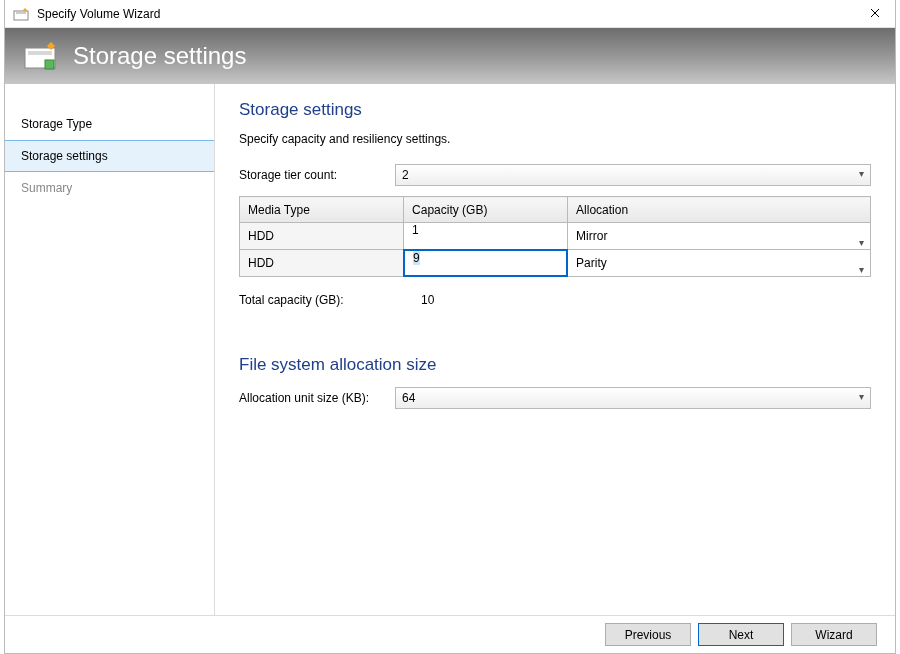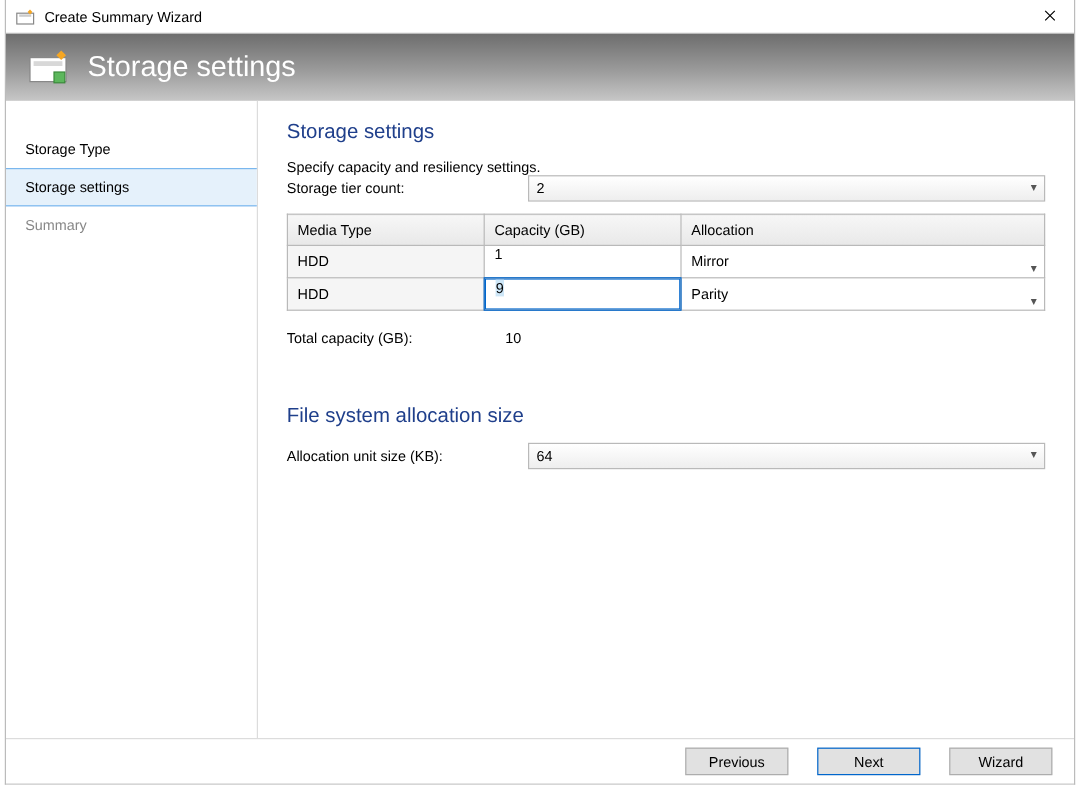--- a/index.html
+++ b/index.html
@@ -24,22 +24,22 @@
   .titlebar .close{width:40px;height:28px;display:flex;align-items:center;justify-content:center;font-size:13px;margin-right:-8px;}
   .banner{height:56px;background:linear-gradient(to bottom,#6d6d6d 0%,#9b9b9b 55%,#c7c7c7 100%);display:flex;align-items:center;padding:0 18px;gap:12px;}
   .banner-title{color:#fff;font-size:24px;font-weight:300;}
   .body{display:flex;height:calc(100% - 28px - 56px - 38px);}
   .sidebar{width:210px;border-right:1px solid var(--panel-line);padding-top:24px;}
   .nav-item{padding:8px 16px;border:1px solid transparent;border-left:none;border-right:none;cursor:pointer;}
   .nav-item.selected{background:var(--sel-bg);border-top:1px solid var(--sel-border);border-bottom:1px solid var(--sel-border);}
   .nav-item.muted{color:var(--text-muted);}
   .content{flex:1;padding:14px 24px 14px 24px;overflow:auto;}
   .section-title{color:var(--blue-head);font-size:17px;font-weight:400;margin:2px 0 12px 0;}
-  .subtext{}
-  .form-row{display:flex;align-items:center;margin-bottom:10px;gap:45px;}
+  .subtext{margin-bottom:18px;}
+  .form-row{display:flex;align-items:center;margin-bottom:10px;}
   .form-label{width:156px;}
   .form-field{flex:1;}
   .select{width:100%;height:22px;border:1px solid var(--gray-line);background:linear-gradient(#fff,#eee);padding:0 20px 0 6px;display:flex;align-items:center;position:relative;}
   .select .chev{position:absolute;right:6px;top:3px;font-size:10px;color:#555;}
   .tiers-label{margin:6px 0 6px 0;}
   .table{border:1px solid var(--gray-line);border-collapse:collapse;width:100%;}
   .table th,.table td{border:1px solid var(--gray-line);padding:0;text-align:left;vertical-align:middle;height:26px;}
   .table th{background:linear-gradient(#f7f7f7,#e8e8e8);font-weight:400;padding:0 8px;}
   .table col.c1{width:26%;}
   .table col.c2{width:26%;}
@@ -48,38 +48,38 @@
   .cell-media{background:#f5f5f5;}
   .cap-input{width:100%;height:100%;border:none;padding:0 8px;outline:none;background:#fff;}
   .cap-input.focused{border:1px solid var(--blue-focus);outline:1px solid var(--blue-focus);}
   .cap-input.focused .selval{background:#cde6f7;}
   .res-cell{position:relative;padding:0 20px 0 8px;line-height:26px;}
   .res-cell .chev{position:absolute;right:6px;top:7px;font-size:10px;color:#555;}
   .total-row{display:flex;margin:16px 0 0 0;}
   .total-row .lab{width:172px;}
   .total-row .val{padding-left:10px;text-align:center;}
   .gap{height:46px;}
-  .footer{position:absolute;left:0;right:0;bottom:0;height:38px;border-top:1px solid var(--panel-line);display:flex;justify-content:flex-end;align-items:center;gap:24px;padding:0 18px;}
+  .footer{position:absolute;left:0;right:0;bottom:0;height:38px;border-top:1px solid var(--panel-line);display:flex;justify-content:flex-end;align-items:center;gap:7px;padding:0 18px;}
   .btn{width:86px;height:23px;border:1px solid var(--btn-border);background:var(--btn-face);display:flex;align-items:center;justify-content:center;cursor:pointer;}
   .btn.primary{border-color:var(--blue-focus);}
 </style>
 </head>
 <body>
 
 <div class="window">
 
   <div class="titlebar">
     <span class="icon">
       <svg width="18" height="14" viewBox="0 0 18 14">
         <rect x="1" y="4" width="14" height="9" fill="#fff" stroke="#888"></rect>
         <rect x="3" y="5" width="10" height="2" fill="#ccc"></rect>
         <polygon points="12,1 14,3 12,5 10,3" fill="#f5a623"></polygon>
       </svg>
     </span>
-    <span class="title">Create Summary Wizard</span>
+    <span class="title">Specify Volume Wizard</span>
     <div class="close">
       <span>
         <svg width="10" height="10" viewBox="0 0 10 10">
             <path d="M1 1 L9 9 M9 1 L1 9" stroke="#000" stroke-width="1"></path>
           </svg>
       </span>
     </div>
   </div>
 
   <div class="banner">

